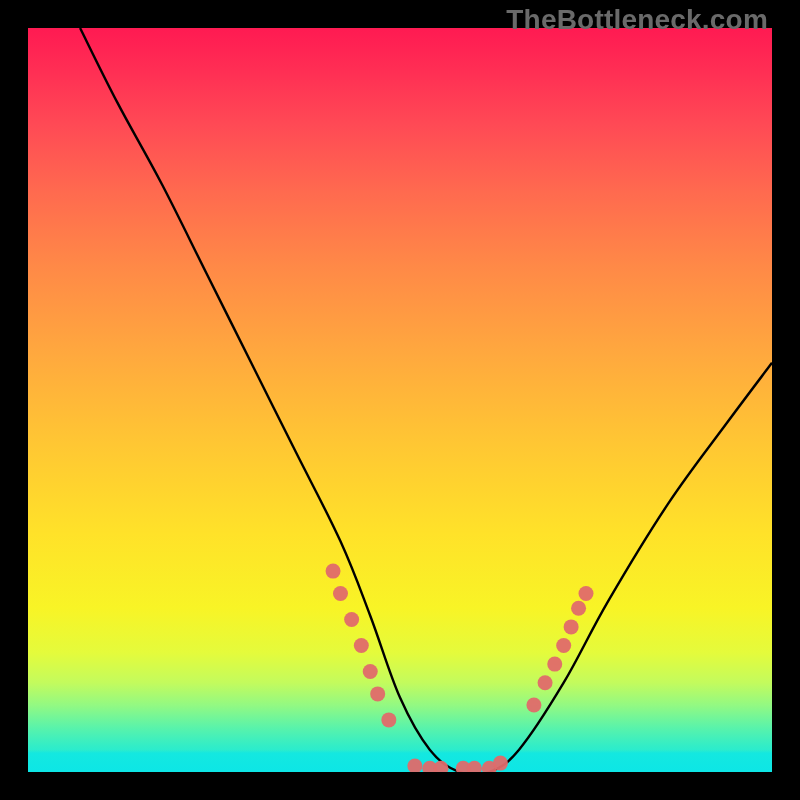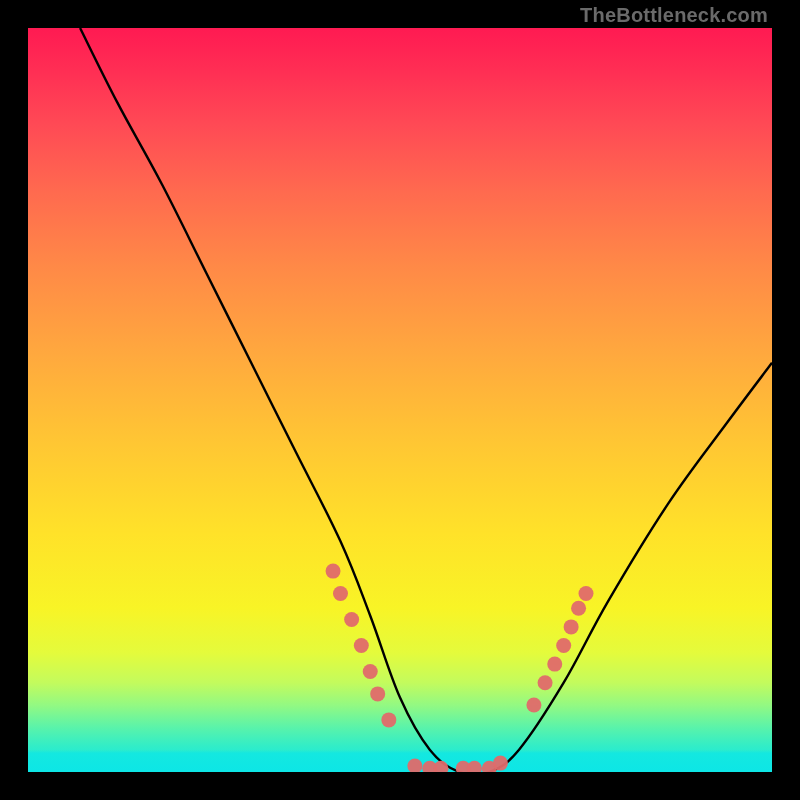--- a/index.html
+++ b/index.html
@@ -65,21 +65,21 @@
   }
   svg.curve {
     position: absolute;
     inset: 0;
   }
   .watermark {
     position: absolute;
     top: 4px;
     right: 32px;
     font-family: Arial, Helvetica, sans-serif;
-    font-size: 20px;
+    font-size: 28px;
     font-weight: 600;
     color: #6a6a6a;
     letter-spacing: 0.2px;
   }
 </style>
 </head>
 <body>
 
 <div class="frame">
   <div class="plot">

